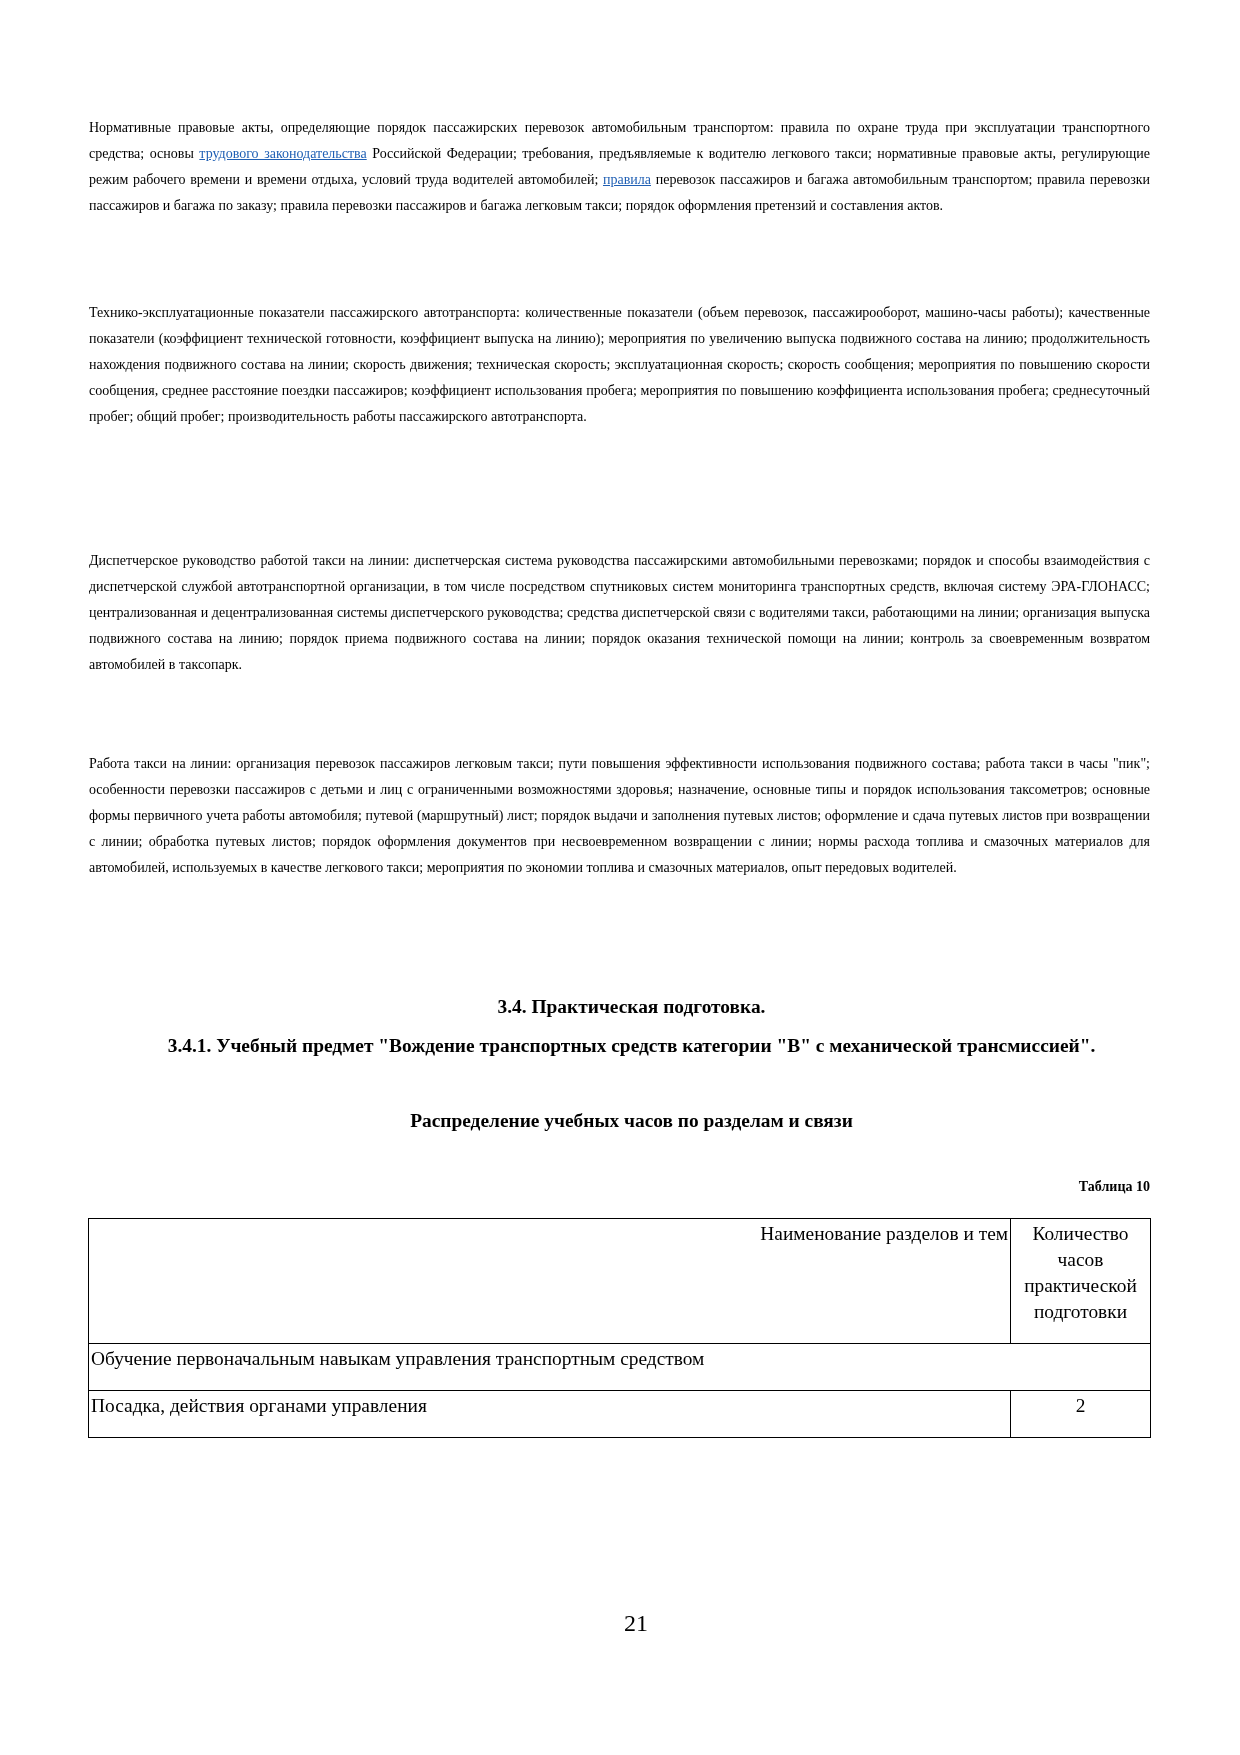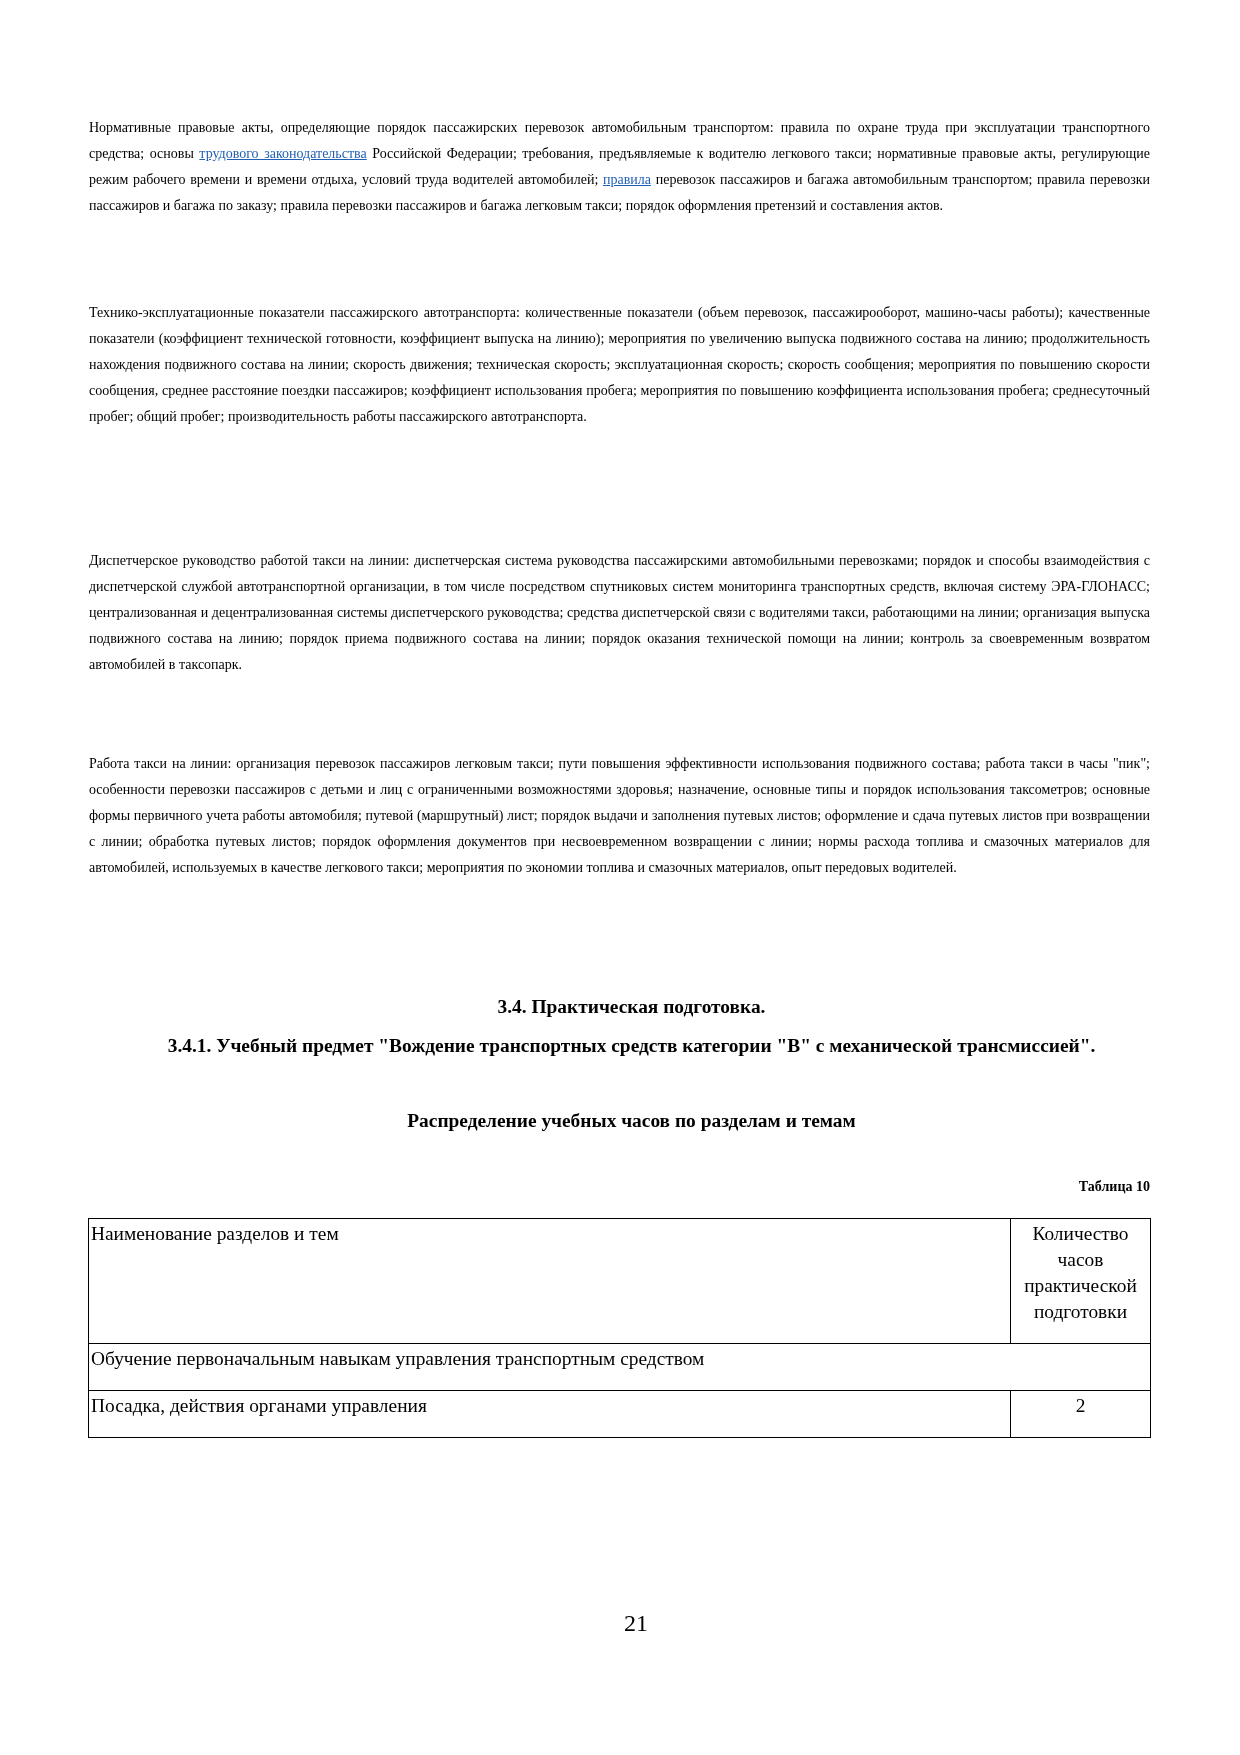--- a/index.html
+++ b/index.html
@@ -39,28 +39,28 @@
   <p class="para" id="p1"><span>Нормативные правовые акты, определяющие порядок пассажирских перевозок автомобильным транспортом: правила по охране труда при эксплуатации транспортного средства; основы </span><a href="#">трудового законодательства</a><span> Российской Федерации; требования, предъявляемые к водителю легкового такси; нормативные правовые акты, регулирующие режим рабочего времени и времени отдыха, условий труда водителей автомобилей; </span><a href="#">правила</a><span> перевозок пассажиров и багажа автомобильным транспортом; правила перевозки пассажиров и багажа по заказу; правила перевозки пассажиров и багажа легковым такси; порядок оформления претензий и составления актов.</span></p>
 
   <p class="para" id="p2">Технико-эксплуатационные показатели пассажирского автотранспорта: количественные показатели (объем перевозок, пассажирооборот, машино-часы работы); качественные показатели (коэффициент технической готовности, коэффициент выпуска на линию); мероприятия по увеличению выпуска подвижного состава на линию; продолжительность нахождения подвижного состава на линии; скорость движения; техническая скорость; эксплуатационная скорость; скорость сообщения; мероприятия по повышению скорости сообщения, среднее расстояние поездки пассажиров; коэффициент использования пробега; мероприятия по повышению коэффициента использования пробега; среднесуточный пробег; общий пробег; производительность работы пассажирского автотранспорта.</p>
 
   <p class="para" id="p3">Диспетчерское руководство работой такси на линии: диспетчерская система руководства пассажирскими автомобильными перевозками; порядок и способы взаимодействия с диспетчерской службой автотранспортной организации, в том числе посредством спутниковых систем мониторинга транспортных средств, включая систему ЭРА-ГЛОНАСС; централизованная и децентрализованная системы диспетчерского руководства; средства диспетчерской связи с водителями такси, работающими на линии; организация выпуска подвижного состава на линию; порядок приема подвижного состава на линии; порядок оказания технической помощи на линии; контроль за своевременным возвратом автомобилей в таксопарк.</p>
 
   <p class="para" id="p4">Работа такси на линии: организация перевозок пассажиров легковым такси; пути повышения эффективности использования подвижного состава; работа такси в часы "пик"; особенности перевозки пассажиров с детьми и лиц с ограниченными возможностями здоровья; назначение, основные типы и порядок использования таксометров; основные формы первичного учета работы автомобиля; путевой (маршрутный) лист; порядок выдачи и заполнения путевых листов; оформление и сдача путевых листов при возвращении с линии; обработка путевых листов; порядок оформления документов при несвоевременном возвращении с линии; нормы расхода топлива и смазочных материалов для автомобилей, используемых в качестве легкового такси; мероприятия по экономии топлива и смазочных материалов, опыт передовых водителей.</p>
 
   <h2 class="heading" id="h1">3.4. Практическая подготовка.</h2>
   <h3 class="heading" id="h2">3.4.1. Учебный предмет "Вождение транспортных средств категории "B" с механической трансмиссией".</h3>
-  <h4 class="heading" id="h3">Распределение учебных часов по разделам и темам</h4>
+  <h4 class="heading" id="h3">Распределение учебных часов по разделам и связи</h4>
 
   <div class="tbl-caption">Таблица 10</div>
 
   <table class="hours">
     <tbody>
         <tr class="head">
-      <td class="col-name" style="text-align:left">Наименование разделов и тем</td>
+      <td class="col-name" style="text-align:right">Наименование разделов и тем</td>
       <td class="col-hours">Количество часов практической подготовки</td>
     </tr>
     <tr class="section">
       <td colspan="2" style="text-align:left">Обучение первоначальным навыкам управления транспортным средством</td>
     </tr>
     <tr class="r1">
       <td class="col-name">Посадка, действия органами управления</td>
       <td class="col-hours">2</td>
     </tr>
   </tbody>

